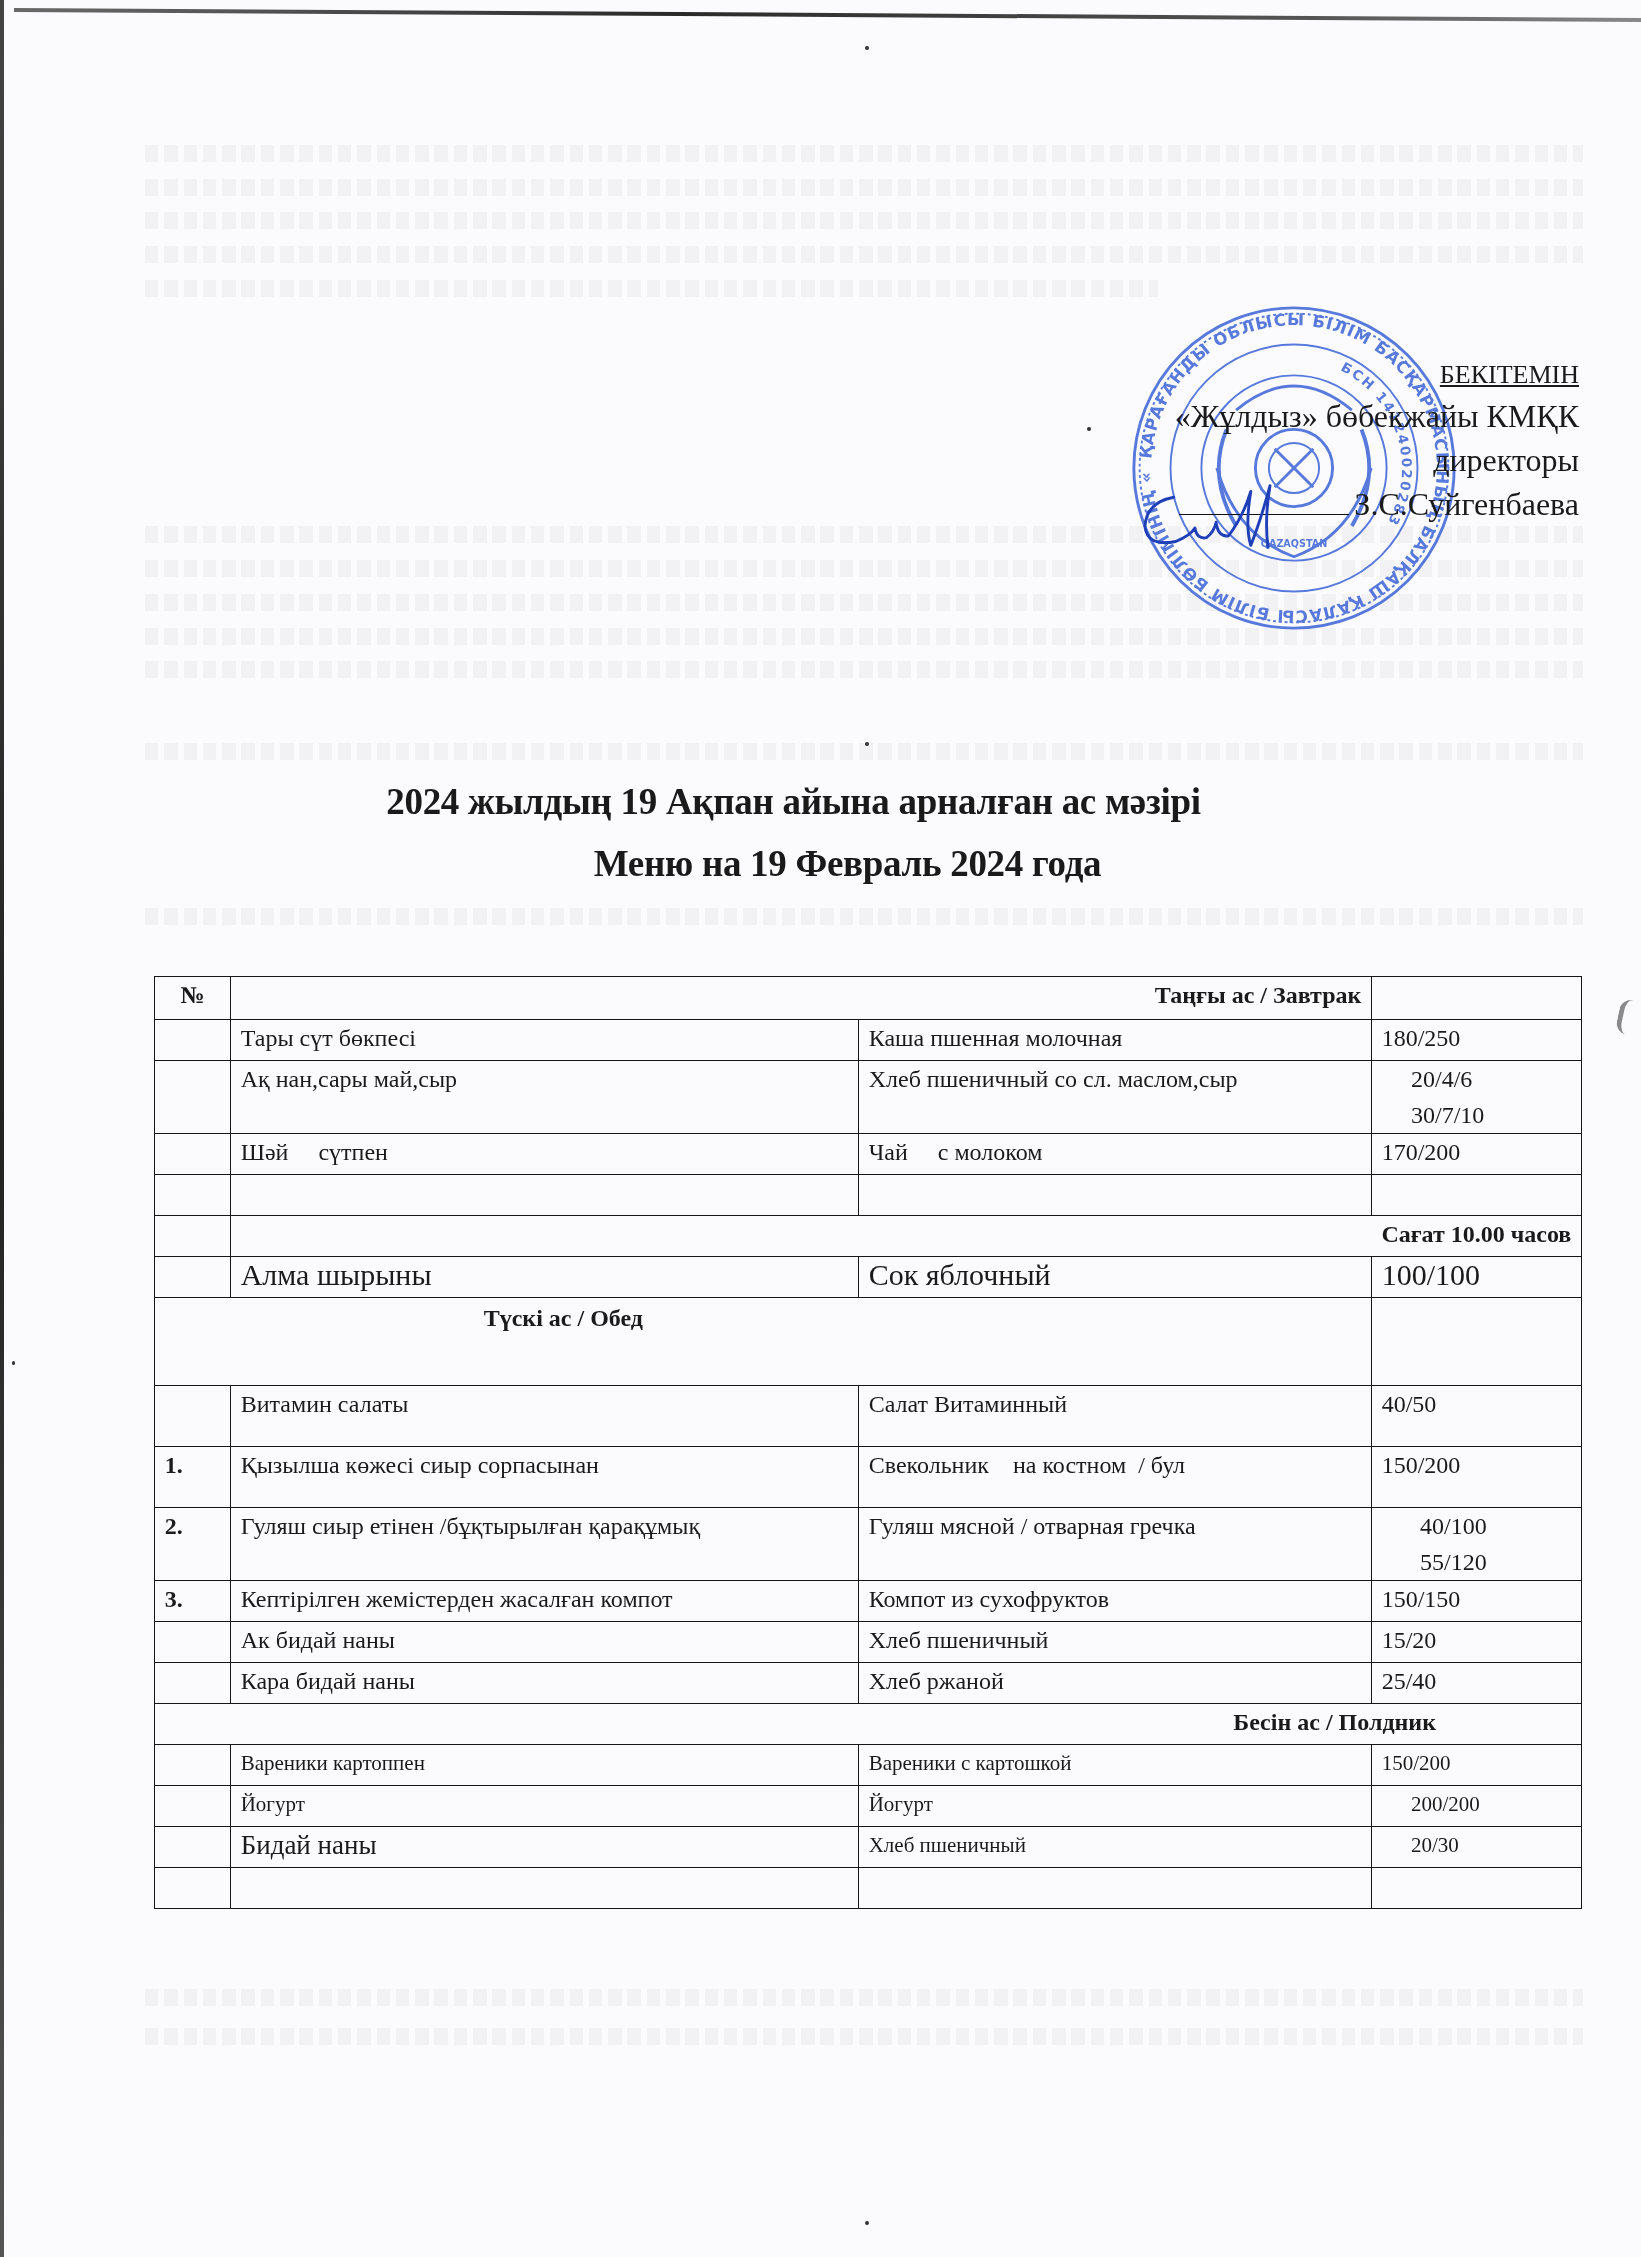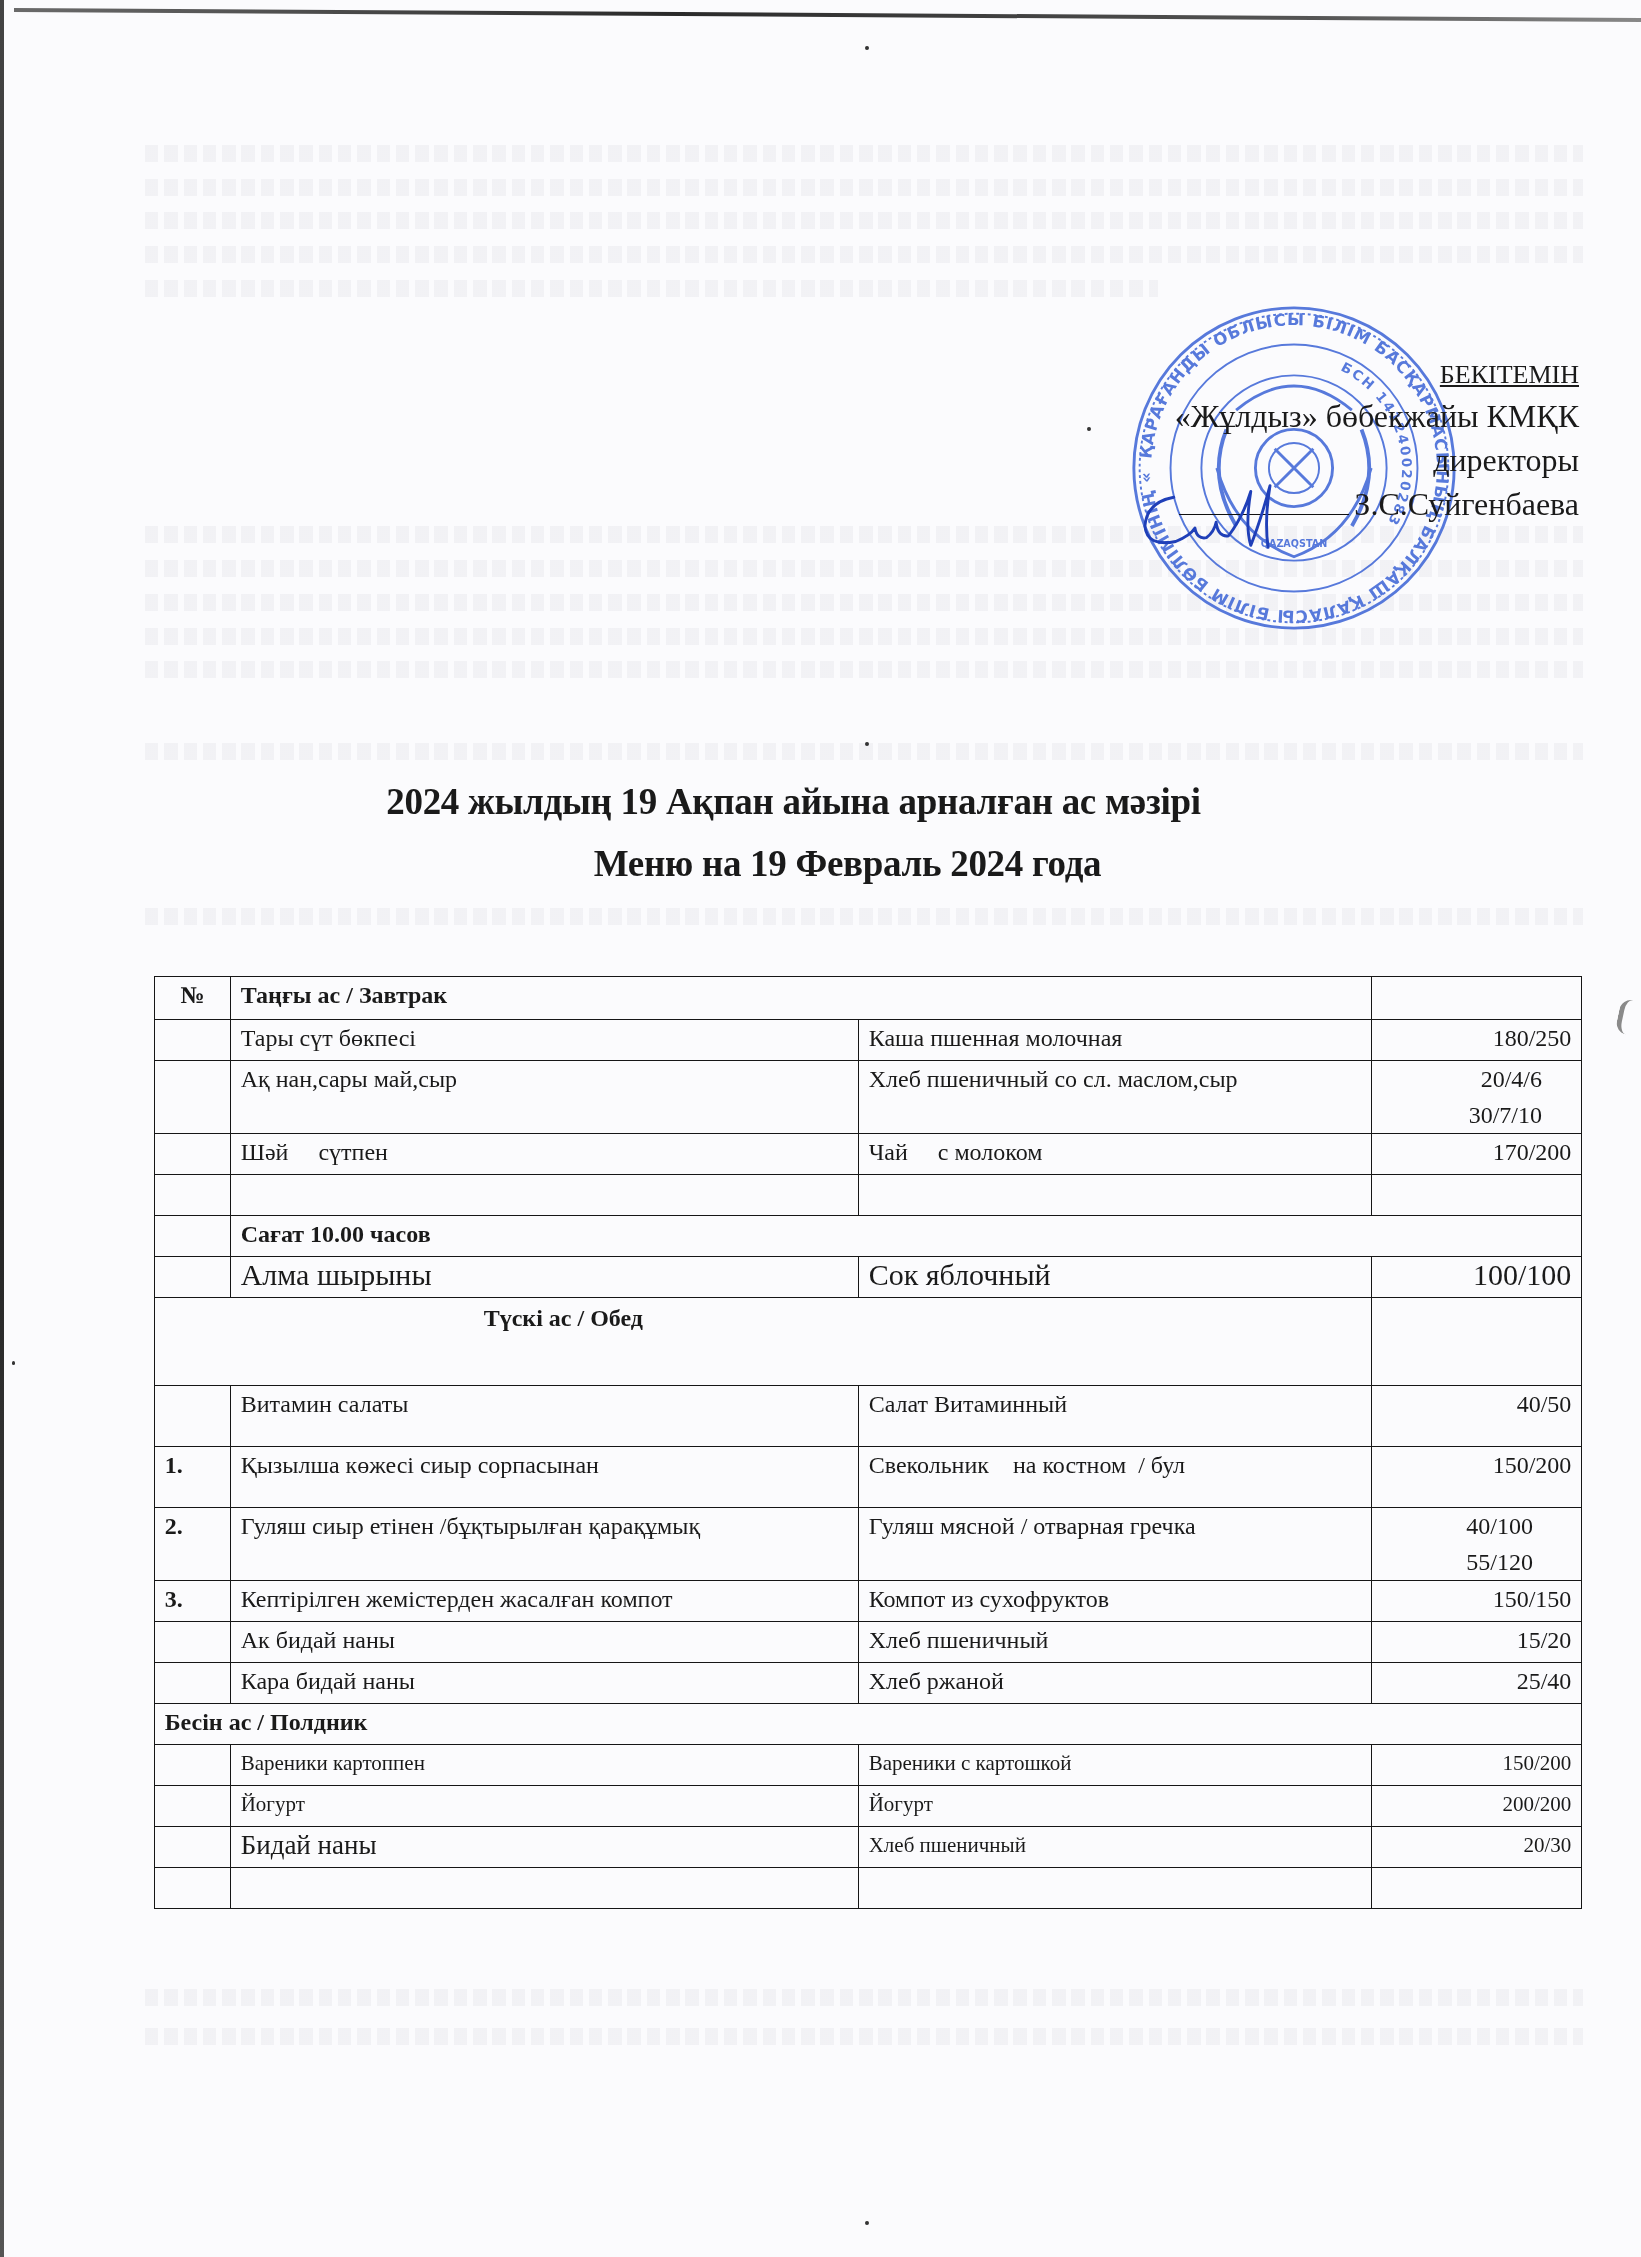--- a/index.html
+++ b/index.html
@@ -49,22 +49,22 @@
   }
 
   
   table.menu {
     position: absolute; left: 154px; top: 976px; width: 1427px;
     border-collapse: collapse; table-layout: fixed; background: transparent;
   }
   table.menu td { border: 1.9px solid #161616; padding: 0 9.7px; vertical-align: top; font-size: 24px; line-height: 36px; }
   col.c1 { width: 76px; } col.c2 { width: 628px; } col.c3 { width: 513px; } col.c4 { width: 210px; }
   td.num { font-weight: bold; font-size: 30px; text-align: left; padding-left: 5.8px; vertical-align: middle; }
-  td.qty { text-align: right; }
-  td.section { text-align: left; font-weight: bold; font-size: 32px; vertical-align: middle; }
+  td.qty { text-align: left; }
+  td.section { text-align: right; font-weight: bold; font-size: 32px; vertical-align: middle; }
   tr.r-head td { height: 42px; }
   tr.r-std td { height: 40px; }
   tr.r-tall td { height: 70px; margin-left: 40px; }
   tr.r-lunch-head td { height: 85px; }
   tr.r-lunch td { height: 60px; margin-top: 28px; }
   tr.r-lunch2 td { height: 68px; }
   tr.big td { font-size: 30px; }
   td.head-no { font-weight: bold; font-size: 29px; text-align: center; padding: 0; vertical-align: middle; }
 </style>
 </head>

